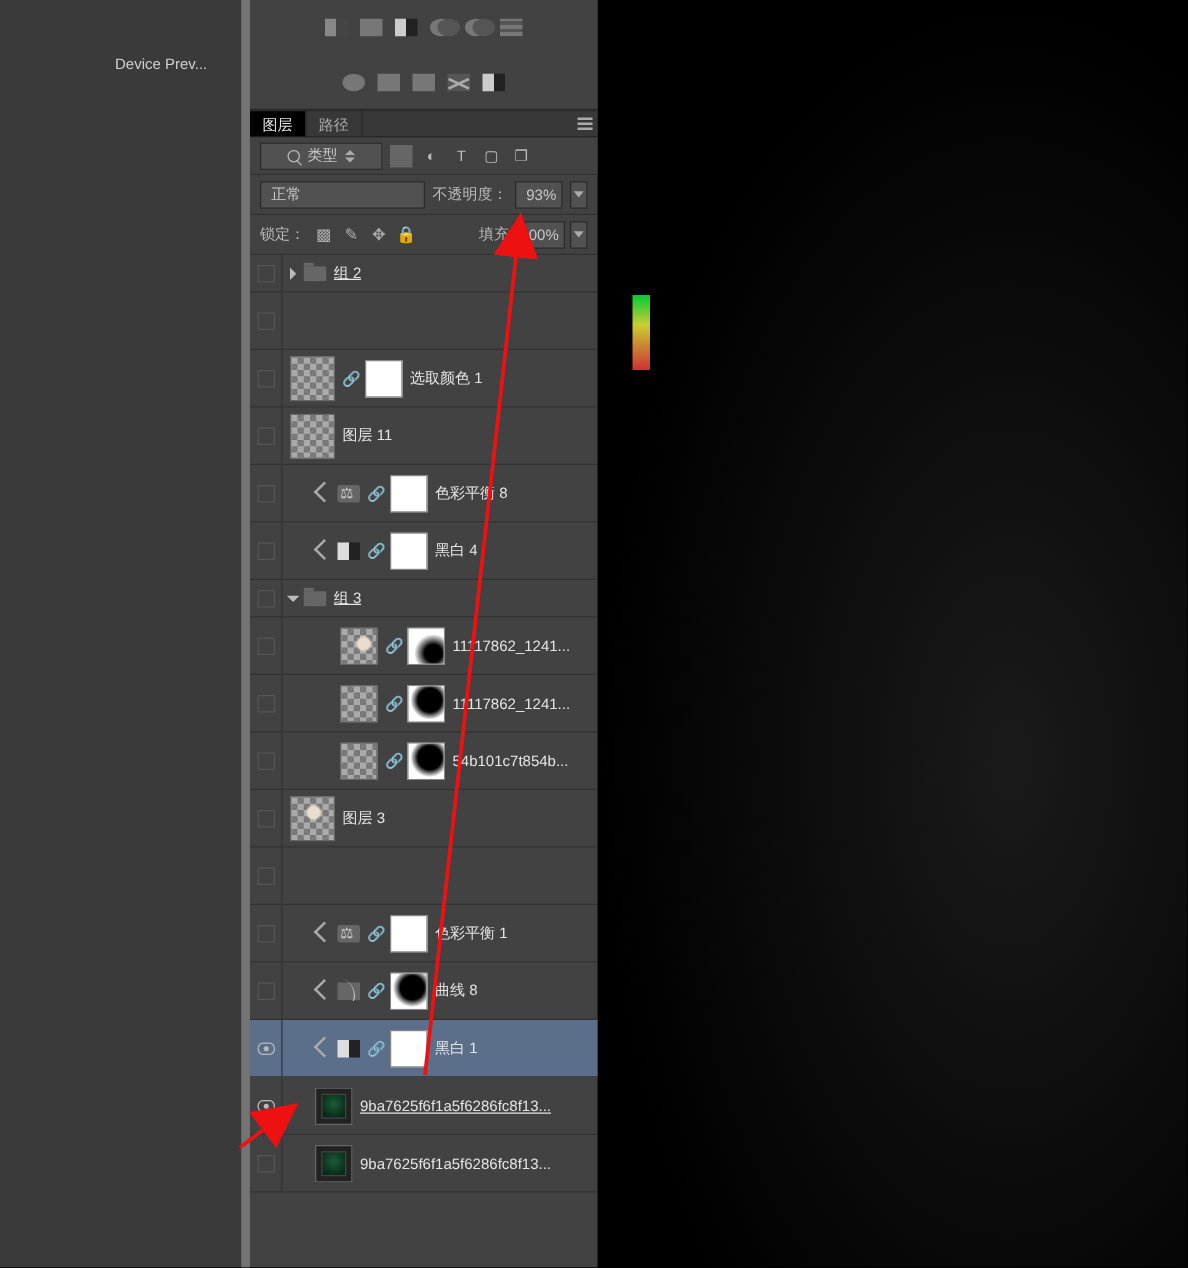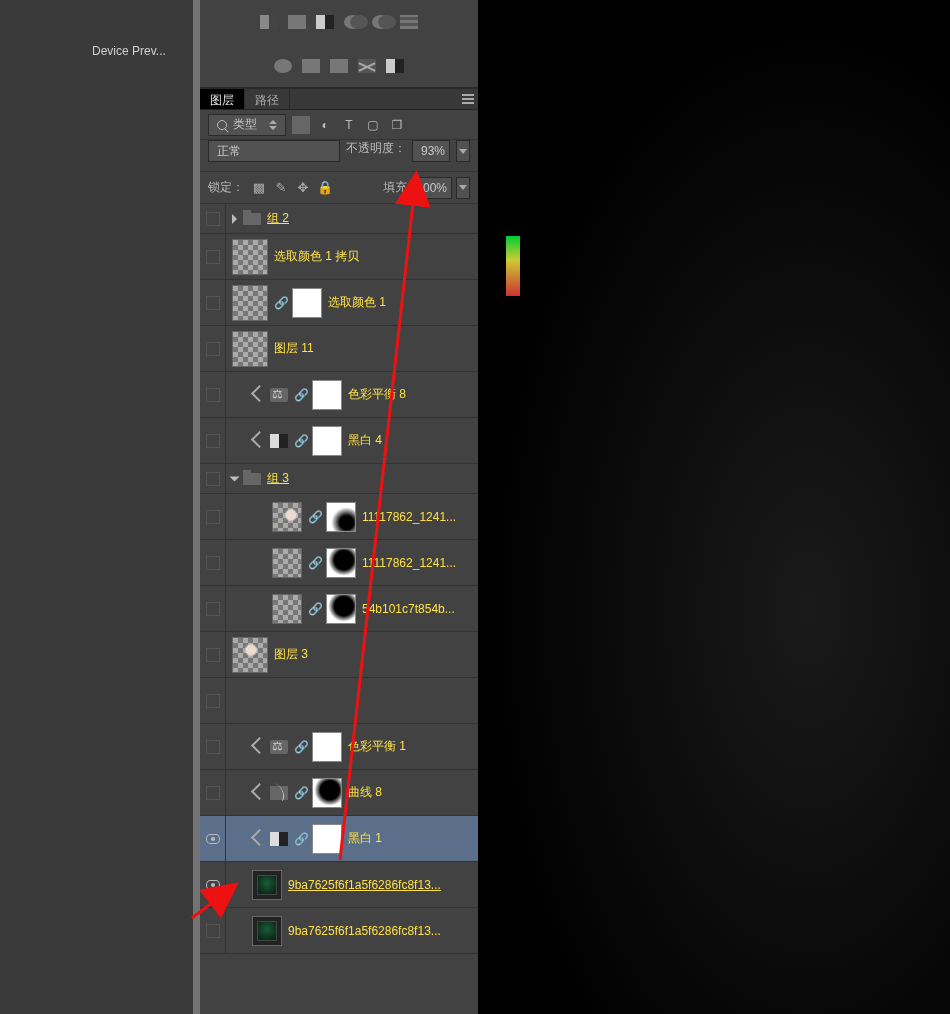--- a/index.html
+++ b/index.html
@@ -74,33 +74,33 @@
   .menu-lines { width: 12px; height: 2px; background:#aaa; box-shadow: 0 -4px 0 #aaa, 0 4px 0 #aaa; }
   
   .filter-row {
     display:flex; align-items:center; height: 30px;
     background:#424242; padding: 0 8px; gap: 6px;
     border-bottom: 1px solid #333;
   }
   .kind-select {
     display:flex; align-items:center; gap:6px;
     background:#515151; border:1px solid #2a2a2a;
-    height: 22px; padding: 0 8px; min-width: 78px;
+    height: 22px; padding: 0 21px; min-width: 78px;
   }
   .kind-select .search-ico { width:10px;height:10px;border:1px solid #bbb;border-radius:50%;position:relative; }
   .kind-select .search-ico::after{content:"";position:absolute;width:5px;height:1px;background:#bbb;transform:rotate(45deg);bottom:-2px;right:-3px;}
   .kind-select .arrows { width:8px; display:flex;flex-direction:column;gap:2px;align-items:center; margin-left:auto;}
   .kind-select .ar { width:0;height:0;border-left:4px solid transparent;border-right:4px solid transparent;}
   .kind-select .ar.up{border-bottom:4px solid #aaa;}
   .kind-select .ar.dn{border-top:4px solid #aaa;}
   .filter-ico { width:18px;height:18px; display:inline-flex;align-items:center;justify-content:center;color:#bbb;font-size:12px;}
   .filter-ico.pix { background:#666; }
   
   .blend-row {
-    display:flex; height: 32px;
+    display:flex; align-items:center; height: 32px;
     padding: 0 8px; gap:6px;
     border-bottom: 1px solid #333;
   }
   .blend-select {
     flex:1; height:22px; background:#515151; border:1px solid #2a2a2a;
     display:flex; align-items:center; padding: 0 8px; position:relative;
   }
   .blend-select .arrows { position:absolute; right:6px; width:8px; display:flex;flex-direction:column;gap:2px;align-items:center;}
   .label-txt { color:#bbb; }
   .pct-box {
@@ -151,21 +151,21 @@
   .thumb.mask-s { width:30px;height:30px; }
   .thumb.small { width:30px;height:30px; }
   .link-ico { width:12px; color:#ccc; font-size:12px; text-align:center;}
   .clip-ico { width:12px;height:12px;border-left:2px solid #aaa;border-bottom:2px solid #aaa;transform:rotate(45deg) translateY(-2px);}
   .adj-type-ico { width:18px;height:14px; }
   .adj-type-ico.balance { background:#666; border-radius:2px; position:relative;}
   .adj-type-ico.balance::after{content:"⚖";color:#ccc;font-size:12px;position:absolute;top:-1px;left:2px;}
   .adj-type-ico.bwico { background:linear-gradient(90deg,#ddd 50%,#222 50%); }
   .adj-type-ico.curves { background:#666;position:relative;}
   .adj-type-ico.curves::after{content:"";position:absolute;width:14px;height:14px;border:1px solid #ccc;border-radius:0 100% 0 0;border-width:0 1.5px 0 0;left:1px;top:-1px;transform:rotate(20deg);}
-  .layer-name { color:#fde047; white-space:nowrap; overflow:hidden; text-overflow:ellipsis;}
+  .layer-name { color:#e5e5e5; white-space:nowrap; overflow:hidden; text-overflow:ellipsis;}
   .layer-name.smart { text-decoration: underline; }
   .indent { width:14px; min-width:14px; }
   
   .arrow-svg { position:absolute; pointer-events:none; }
   
   .canvas-hint { position:absolute; left:478px; top:0; width:472px; height:1014px; background:
     radial-gradient(ellipse at 70% 60%, #1a1a1a 0%, #000 70%); }
   .histo { position:absolute; left:506px; top:236px; width:14px; height:60px;
     background: linear-gradient(180deg,#0c3 0%, #cc3 40%, #c33 100%); }
   .thumb .inner-img {
@@ -279,24 +279,20 @@
         <span class="disclosure"></span>
         <span class="folder-ico"></span>
         <span class="layer-name smart">组 2</span>
       </div>
     </div>
 
     <div class="layer-row">
       <div class="vis-col">
           <div class="vis-empty"></div>
         </div>
-      <div class="row-content">
-        <div class="thumb"></div>
-        <span class="layer-name">选取颜色 1 拷贝</span>
-      </div>
     </div>
 
     <div class="layer-row">
       <div class="vis-col">
           <div class="vis-empty"></div>
         </div>
       <div class="row-content">
         <div class="thumb"></div>
         <span class="link-ico">🔗</span>
         <div class="thumb white mask-s"></div>

